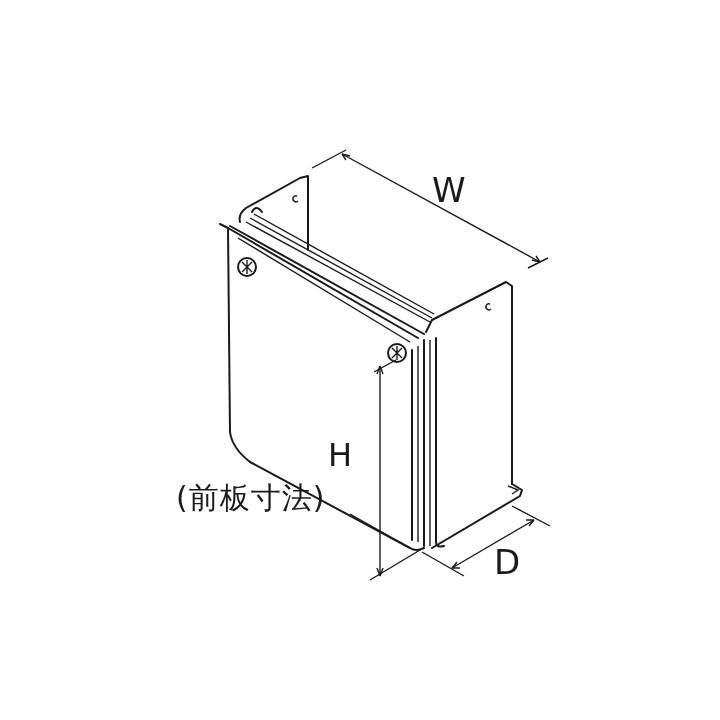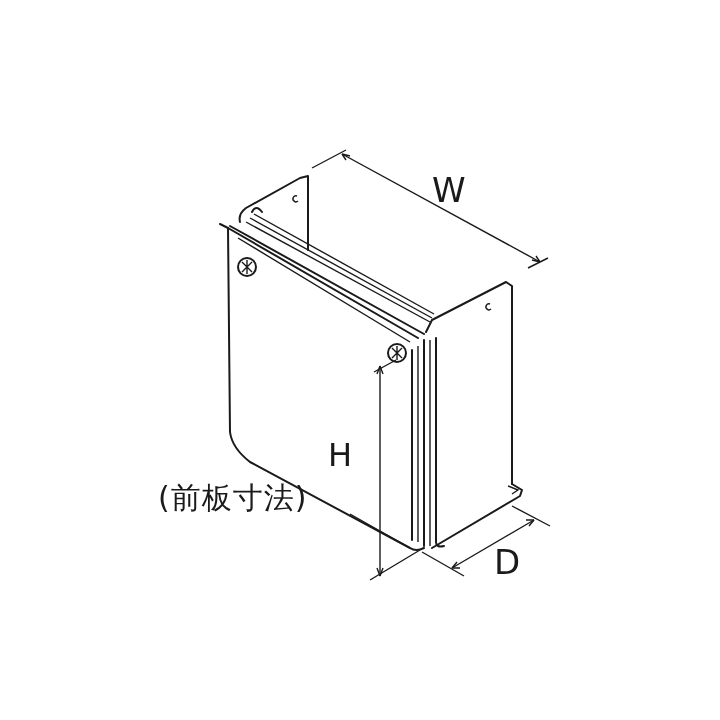--- a/index.html
+++ b/index.html
@@ -4,21 +4,21 @@
 <style>
   html, body { margin:0; padding:0; background:#ffffff; }
   #stage { position:relative; width:720px; height:720px; background:#ffffff; overflow:hidden; }
   svg { position:absolute; left:0; top:0; }
   .ln { fill:none; stroke:#1a1a1a; stroke-width:2; stroke-linejoin:round; stroke-linecap:round; }
   .thin { fill:none; stroke:#1a1a1a; stroke-width:1.4; }
   .lbl { position:absolute; color:#1a1a1a; font-family:"DejaVu Sans", sans-serif; }
   #lbl-w { left:432px; top:170px; font-size:34px; }
   #lbl-h { left:328px; top:436px; font-size:32px; }
   #lbl-d { left:494px; top:542px; font-size:34px; }
-  #lbl-note { left:158px; top:478px; font-size:30px; letter-spacing:1px;text-align:right; }
+  #lbl-note { left:176px; top:478px; font-size:30px; letter-spacing:1px;text-align:right; }
 </style>
 </head>
 <body>
 
 <div id="stage">
   <svg width="720" height="720" viewBox="0 0 720 720">
 
     <path class="ln" d="M240,222 Q238,214 246,208 L300,178 L308,176 L308,250"></path>
     <path class="thin" d="M297,196 a3,3 0 1,0 1,5"></path>
 

